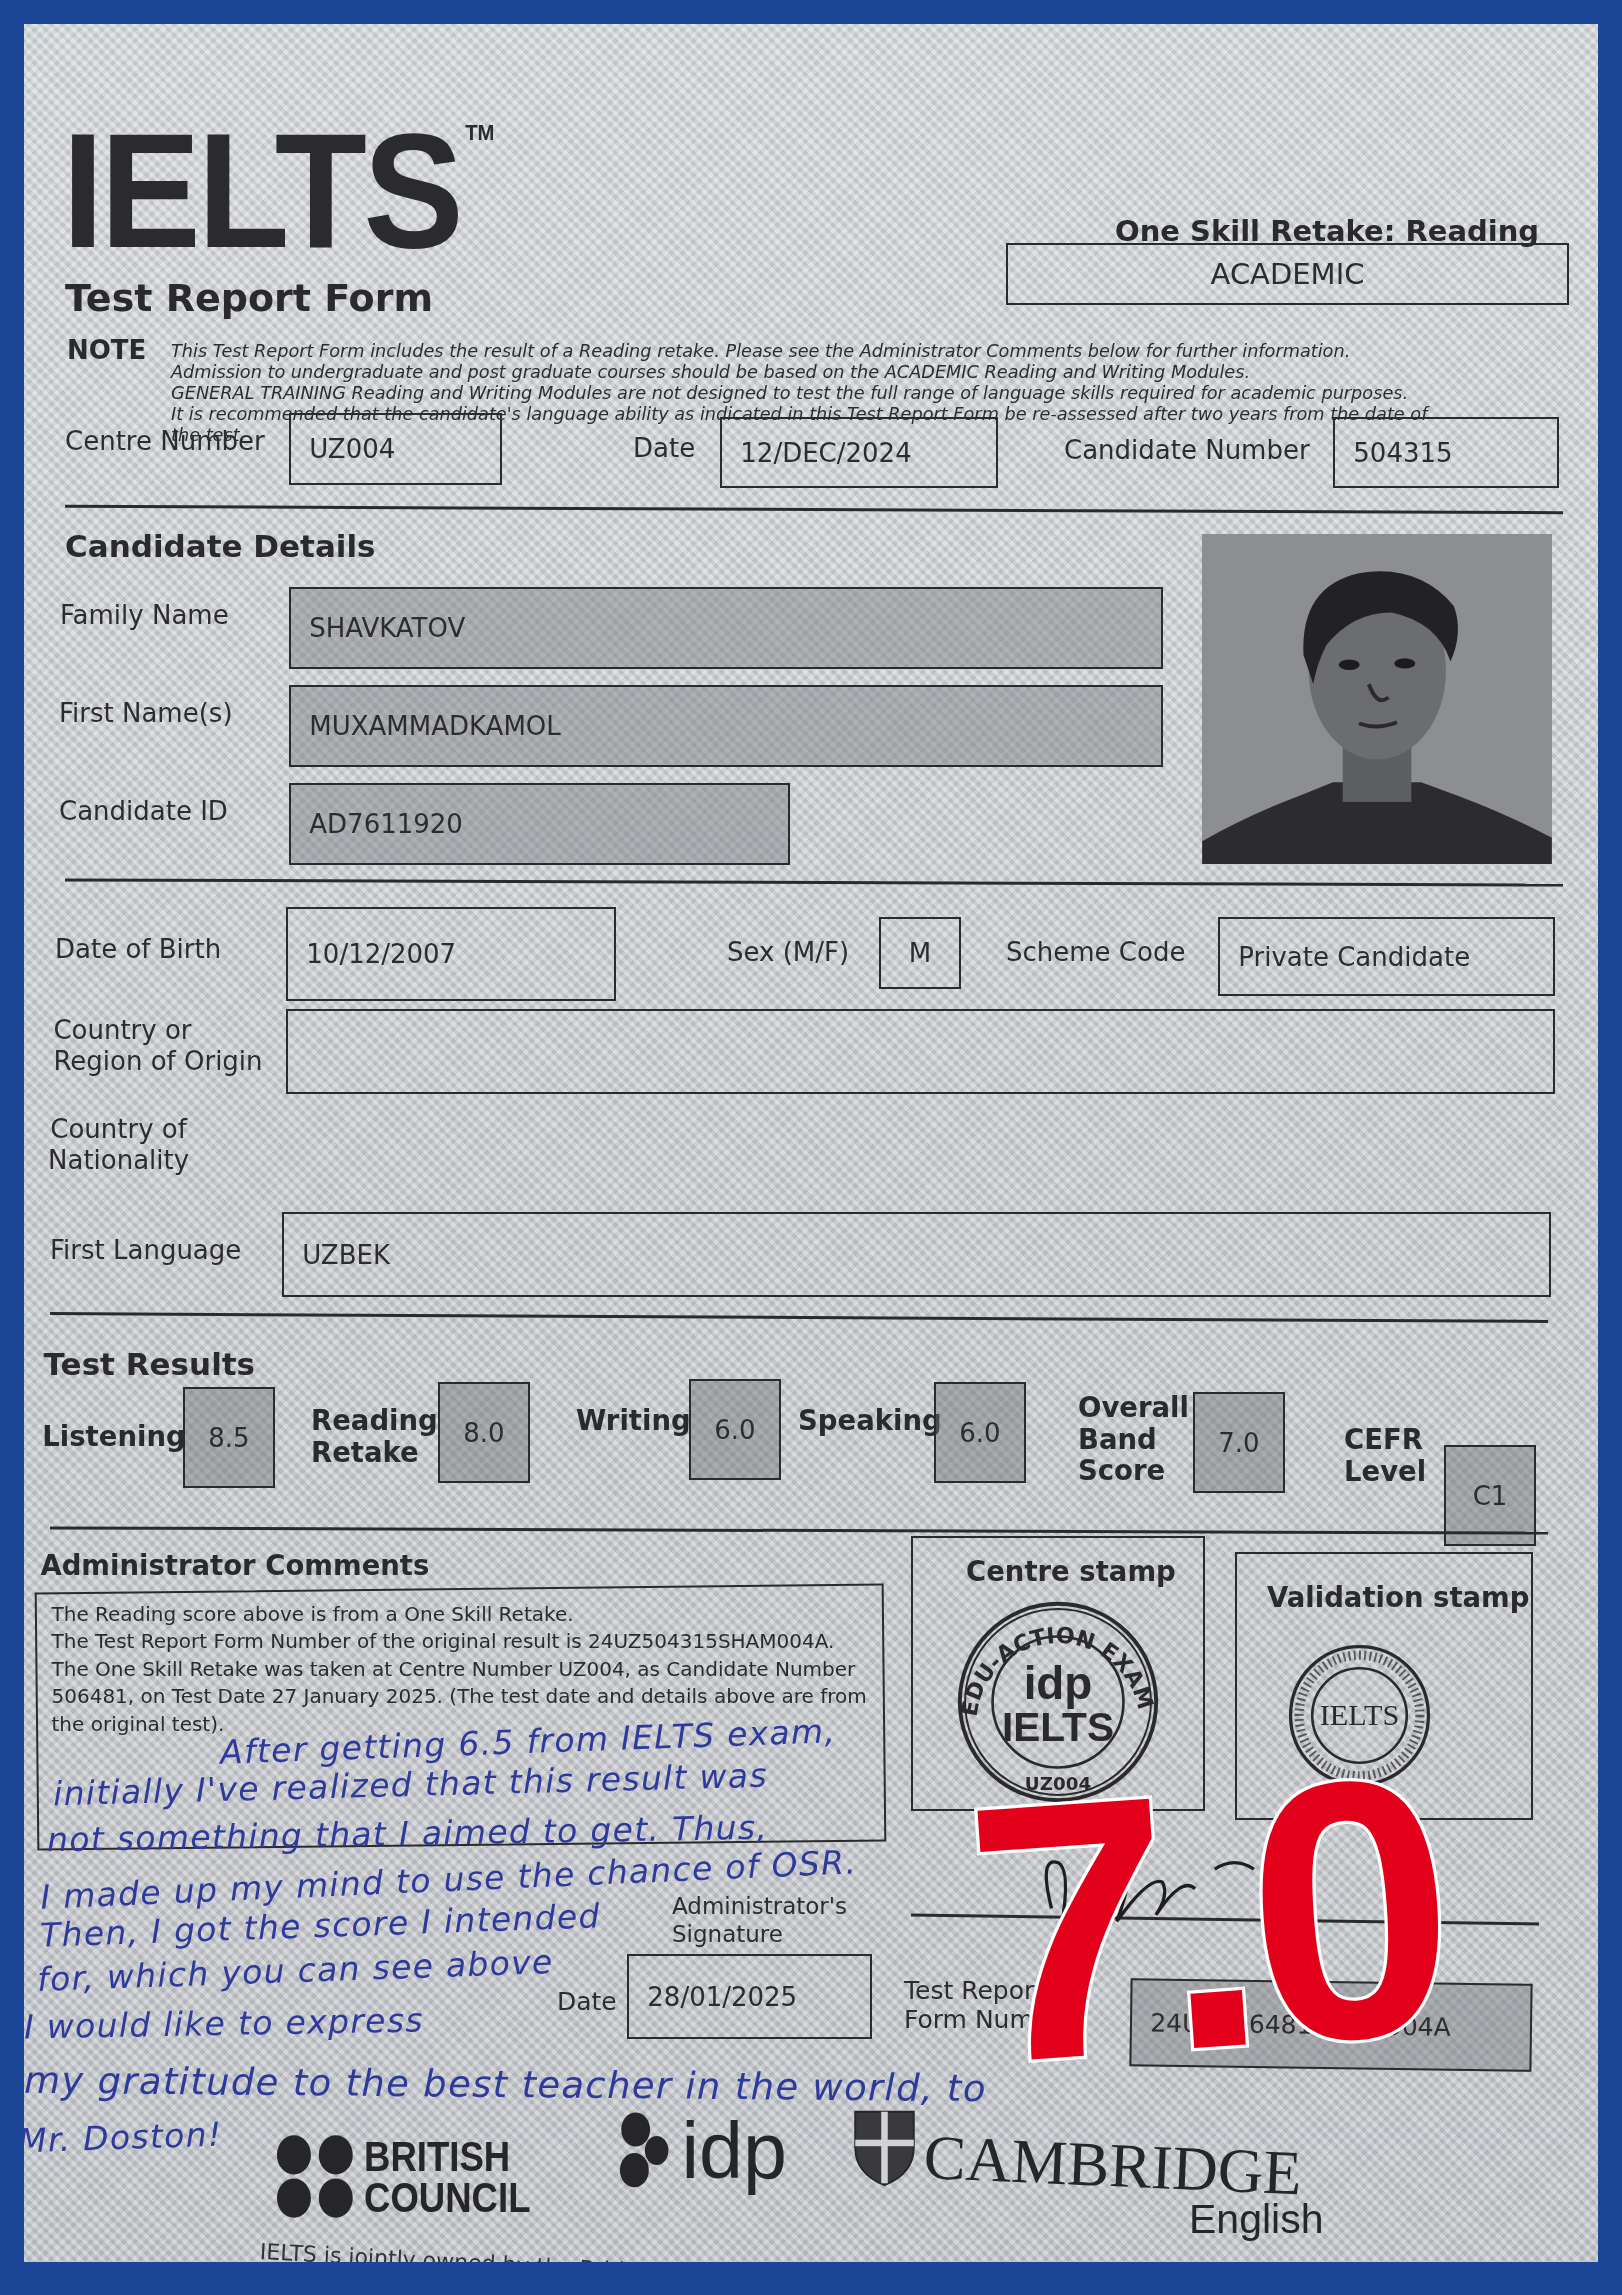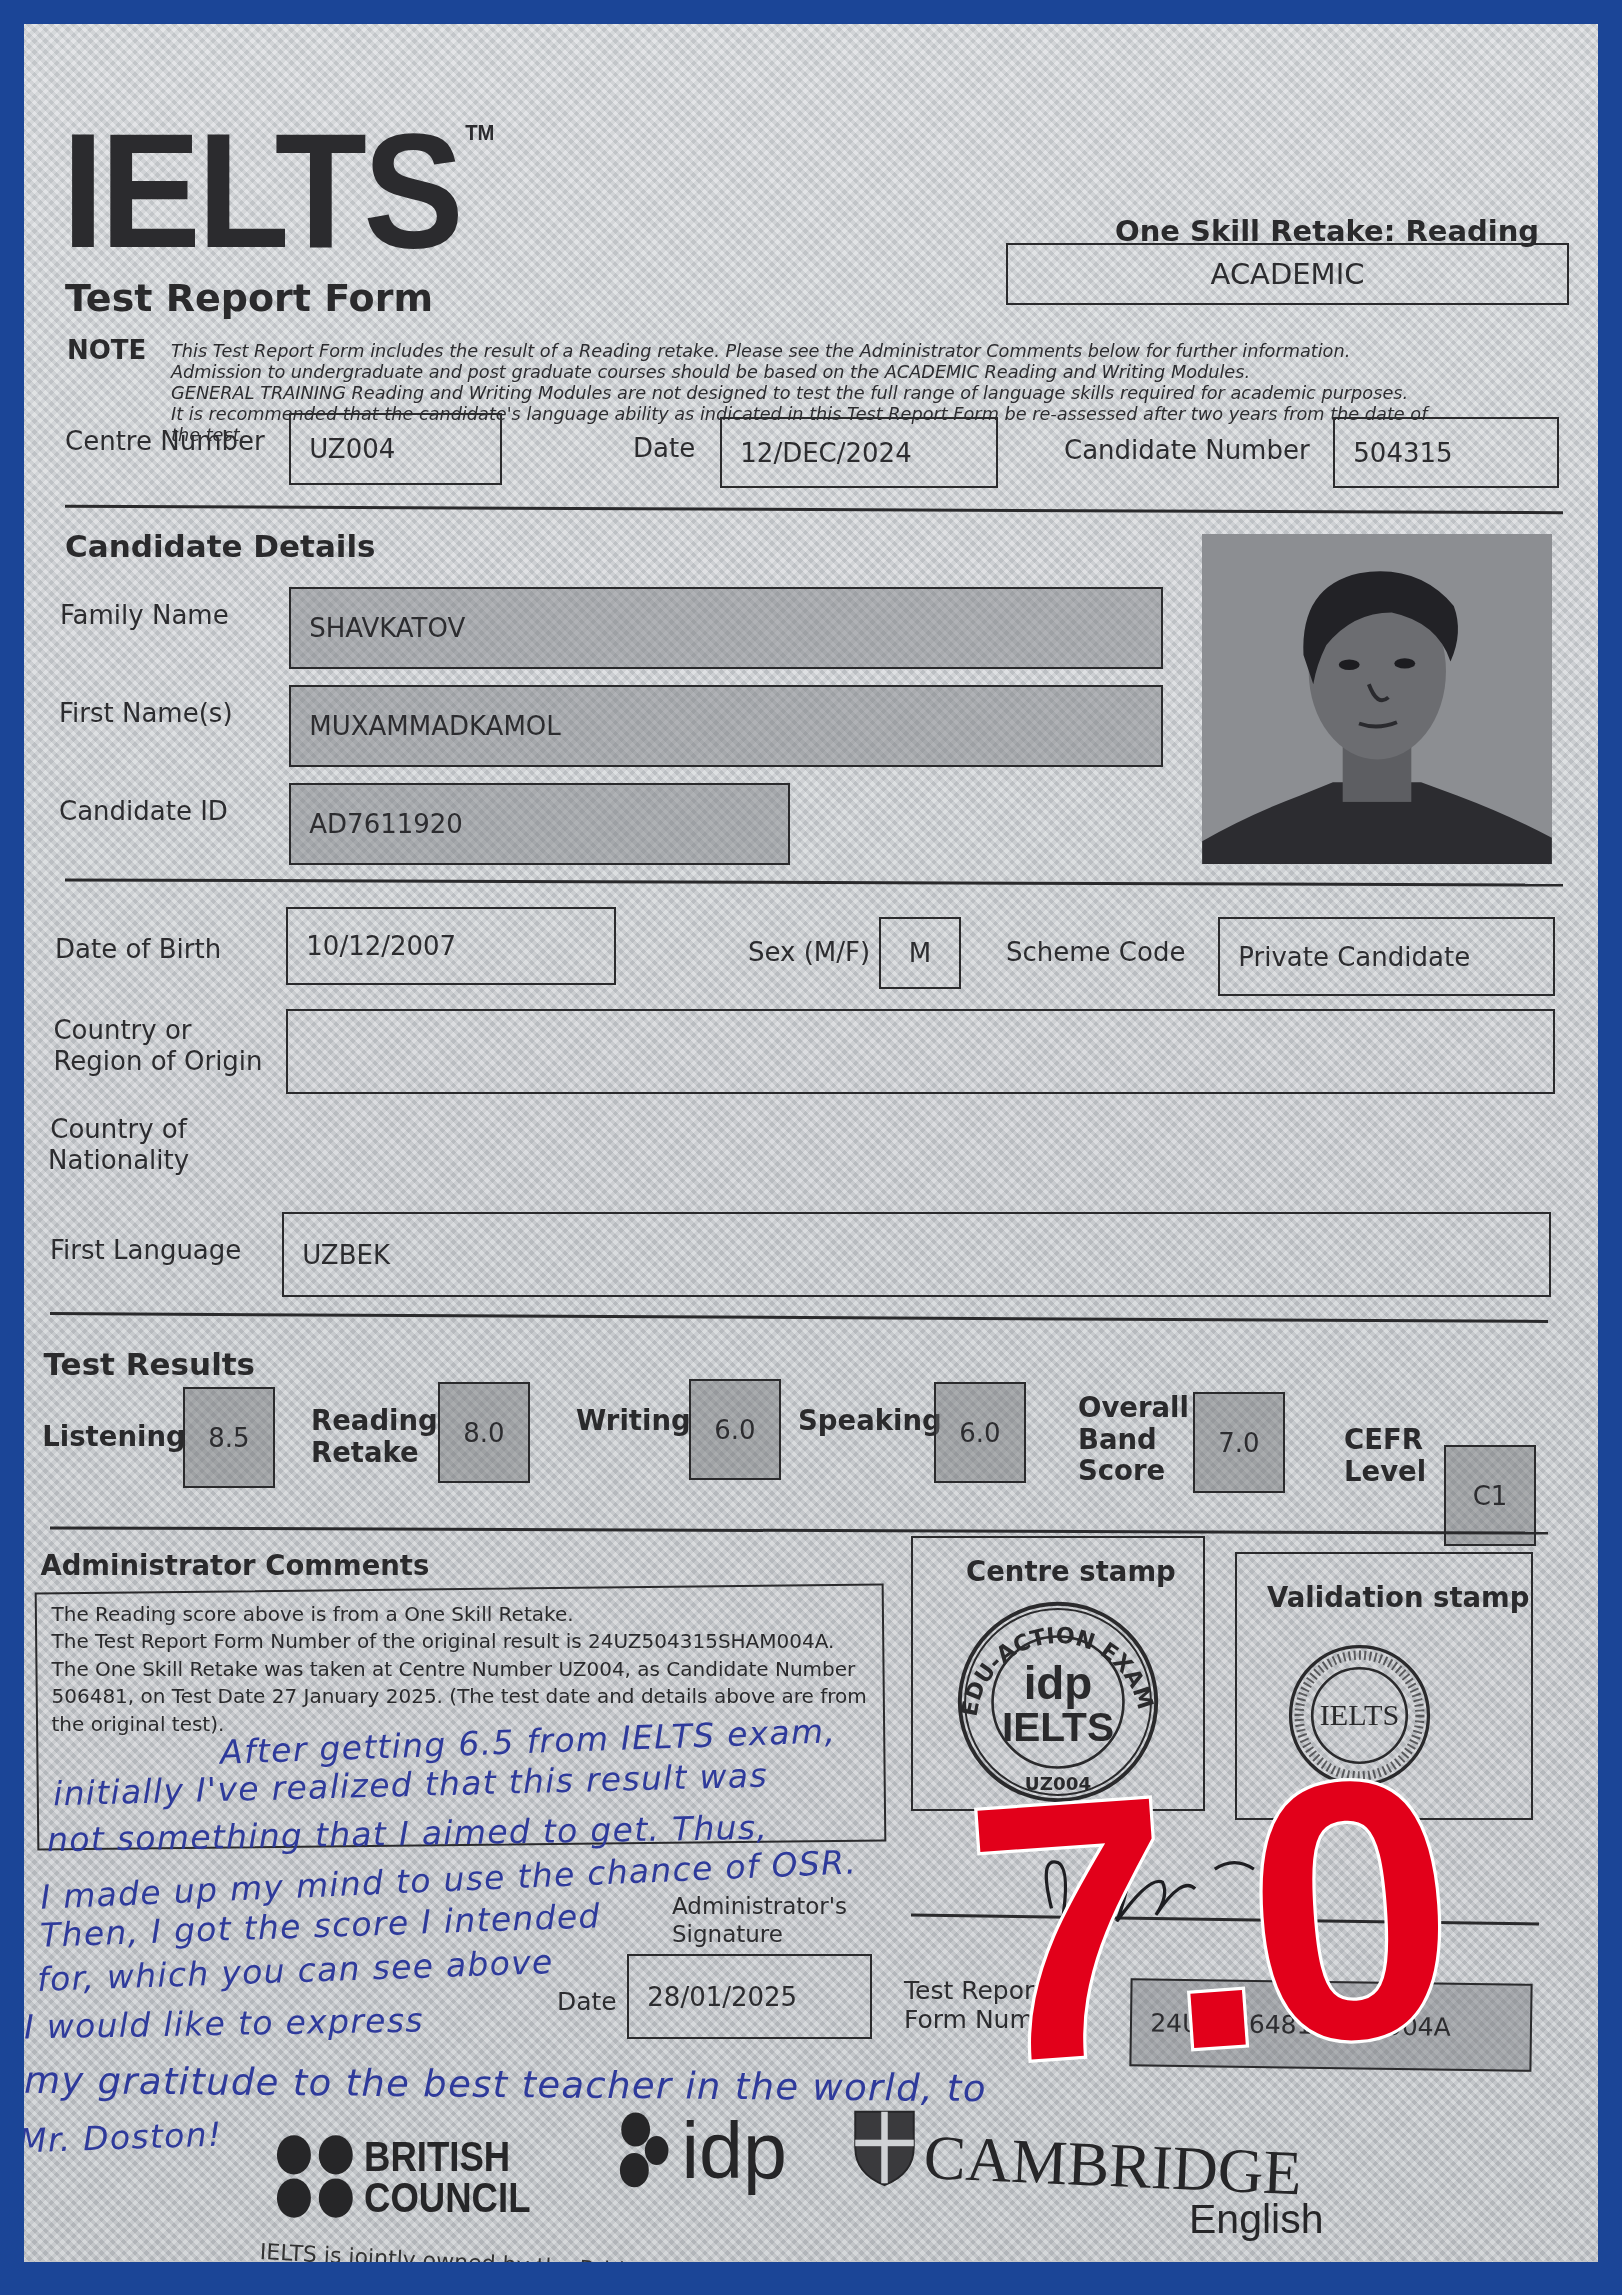--- a/index.html
+++ b/index.html
@@ -154,24 +154,24 @@
       <ellipse cx="225" cy="200" rx="16" ry="8" fill="#1c1c20"></ellipse>
       <ellipse cx="310" cy="198" rx="16" ry="8" fill="#1c1c20"></ellipse>
       <path d="M255 230 Q268 265 285 250" stroke="#2a2a2e" stroke-width="6" fill="none"></path>
       <path d="M240 290 Q268 300 298 288" stroke="#2a2a2e" stroke-width="6" fill="none"></path>
     </svg>
   </div>
 
   <div class="rule" style="left:41px;top:857px;width:1498px;transform:rotate(0.2deg);"></div>
 
   <div class="lbl" style="left:31px;top:910px;">Date of Birth</div>
-  <div class="box" style="left:262px;top:883px;width:330px;height:78px;">
+  <div class="box" style="left:262px;top:883px;width:330px;height:94px;">
       <span>10/12/2007</span>
     </div>
-  <div class="lbl" style="left:703px;top:913px;margin-left:21px;">Sex (M/F)</div>
+  <div class="lbl" style="left:703px;top:913px;">Sex (M/F)</div>
   <div class="box" style="left:855px;top:893px;width:82px;height:72px;justify-content:center;padding-left:0;">
       <span>M</span>
     </div>
   <div class="lbl" style="left:982px;top:913px;">Scheme Code</div>
   <div class="box" style="left:1194px;top:893px;width:337px;height:79px;">
       <span>Private Candidate</span>
     </div>
 
   <div class="lbl" style="left:29.4px;top:991px;">
     <div>Country or</div>

